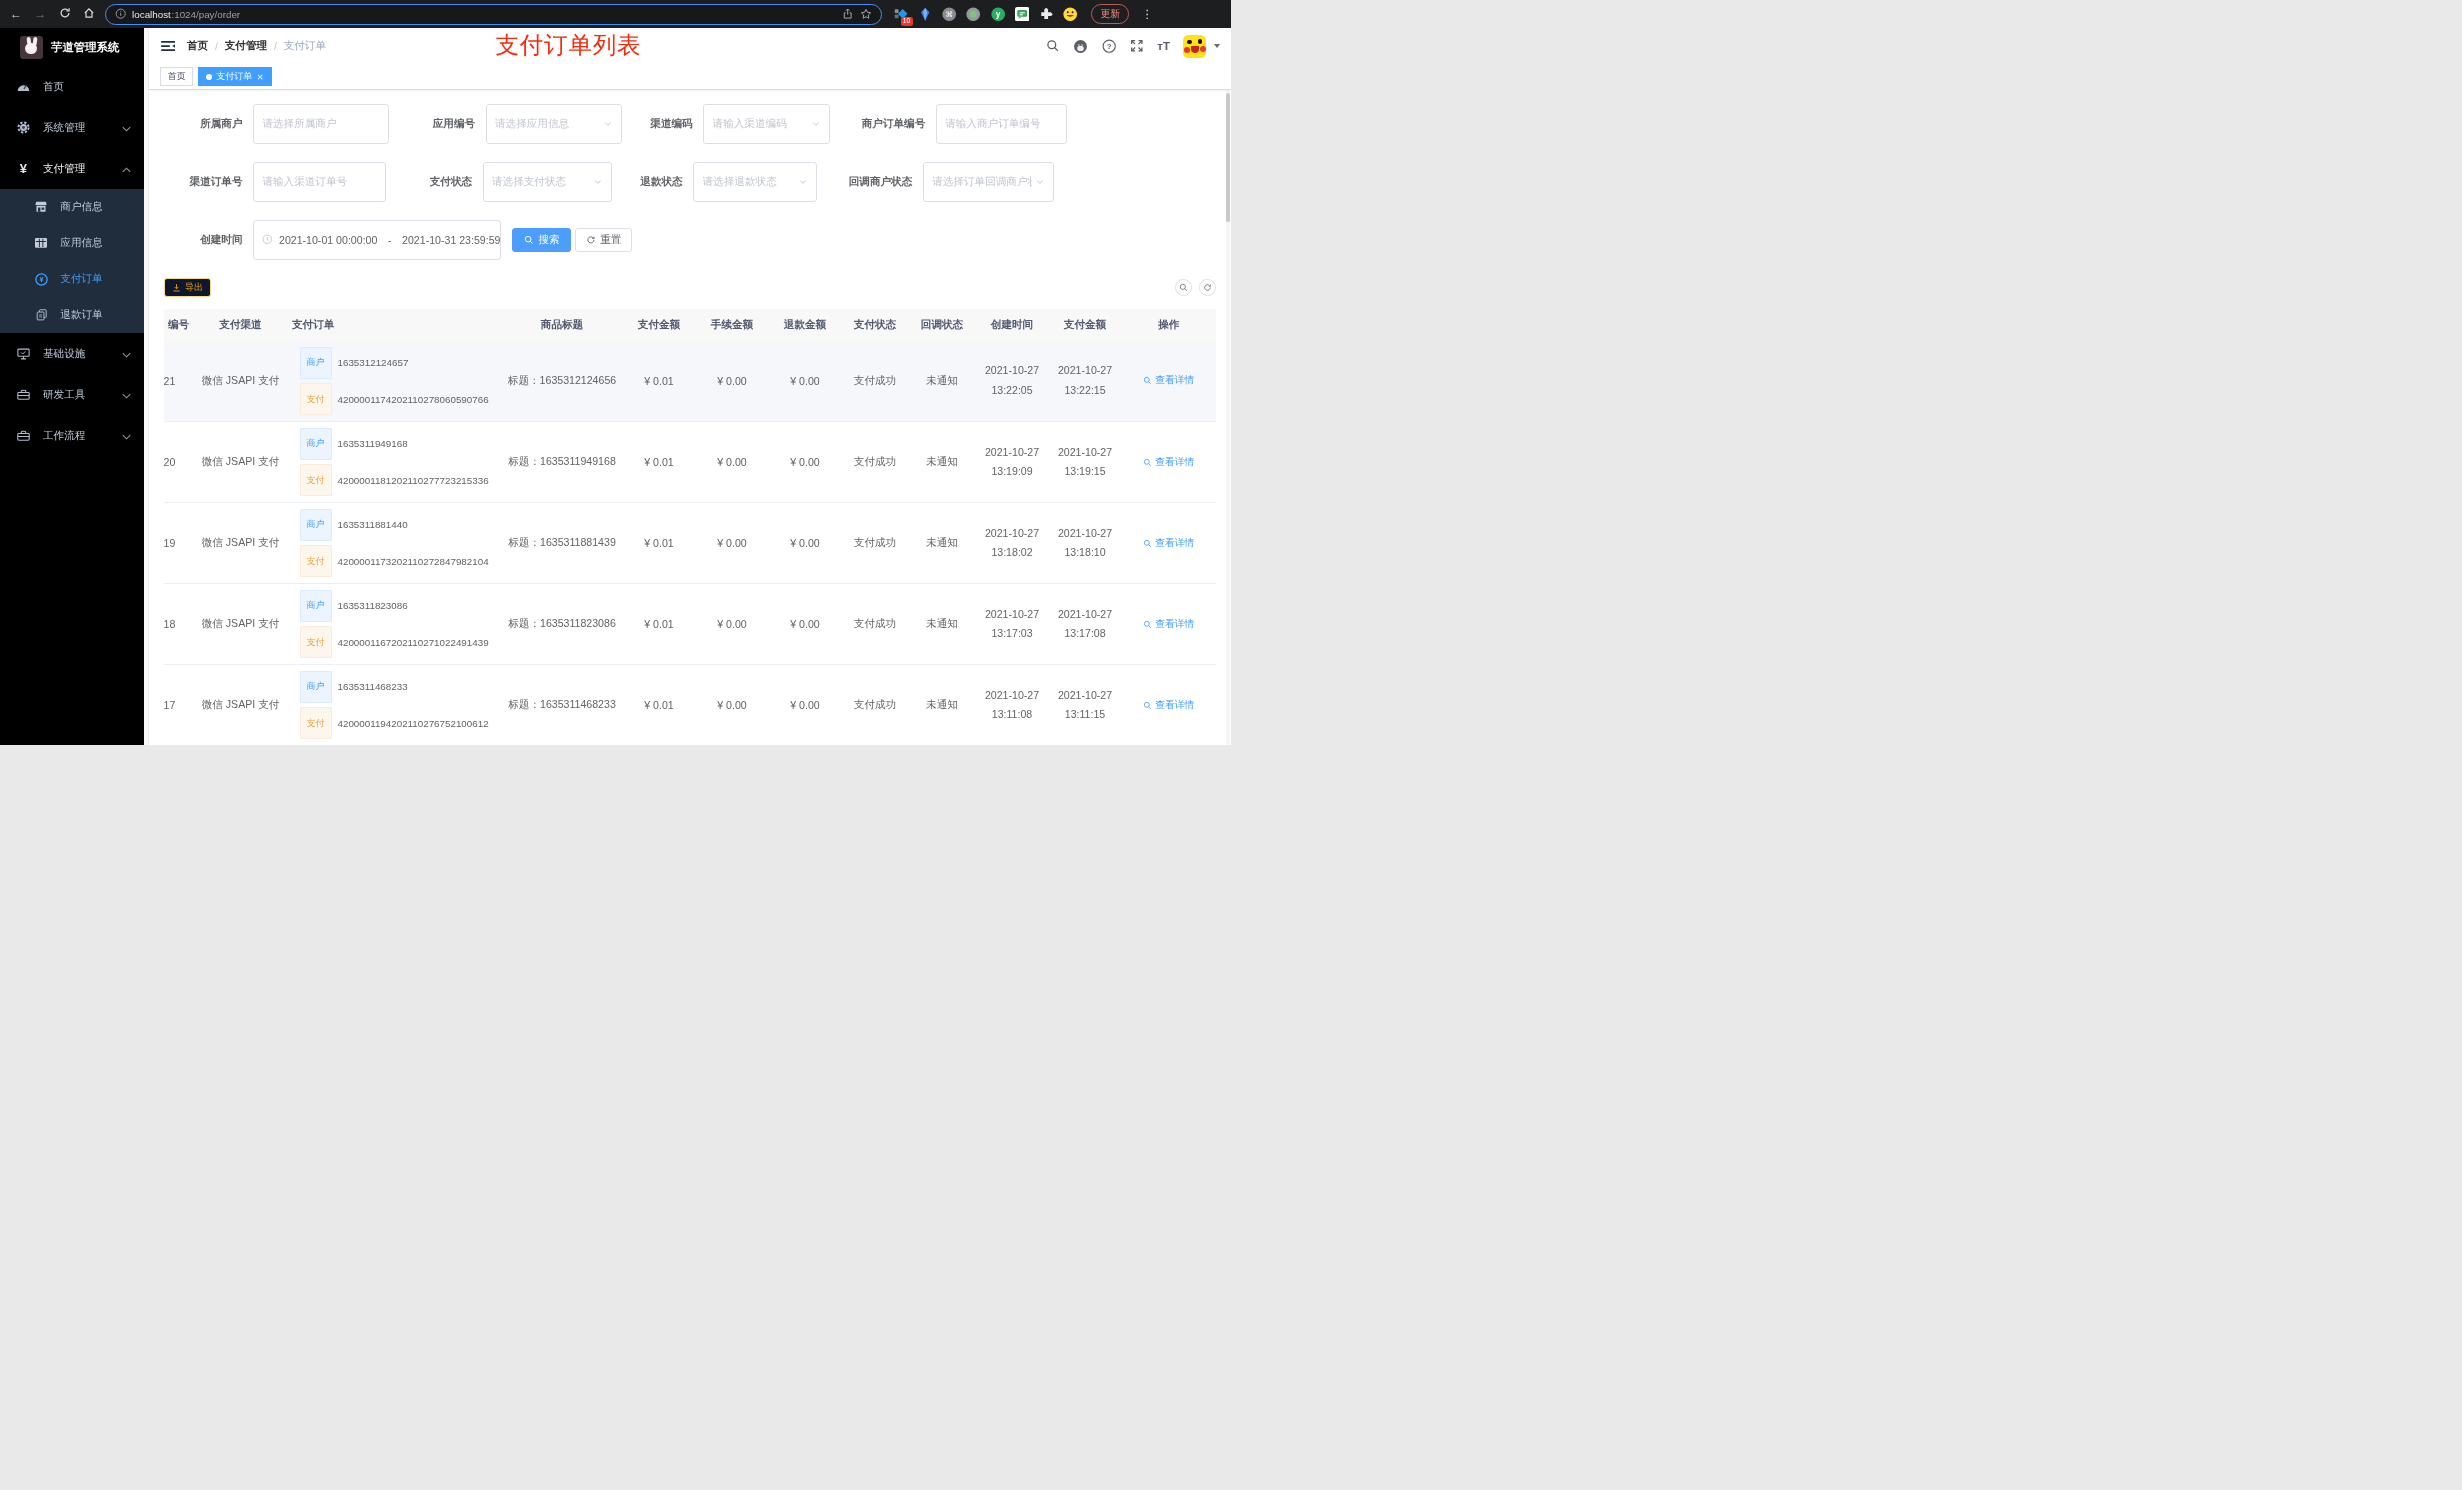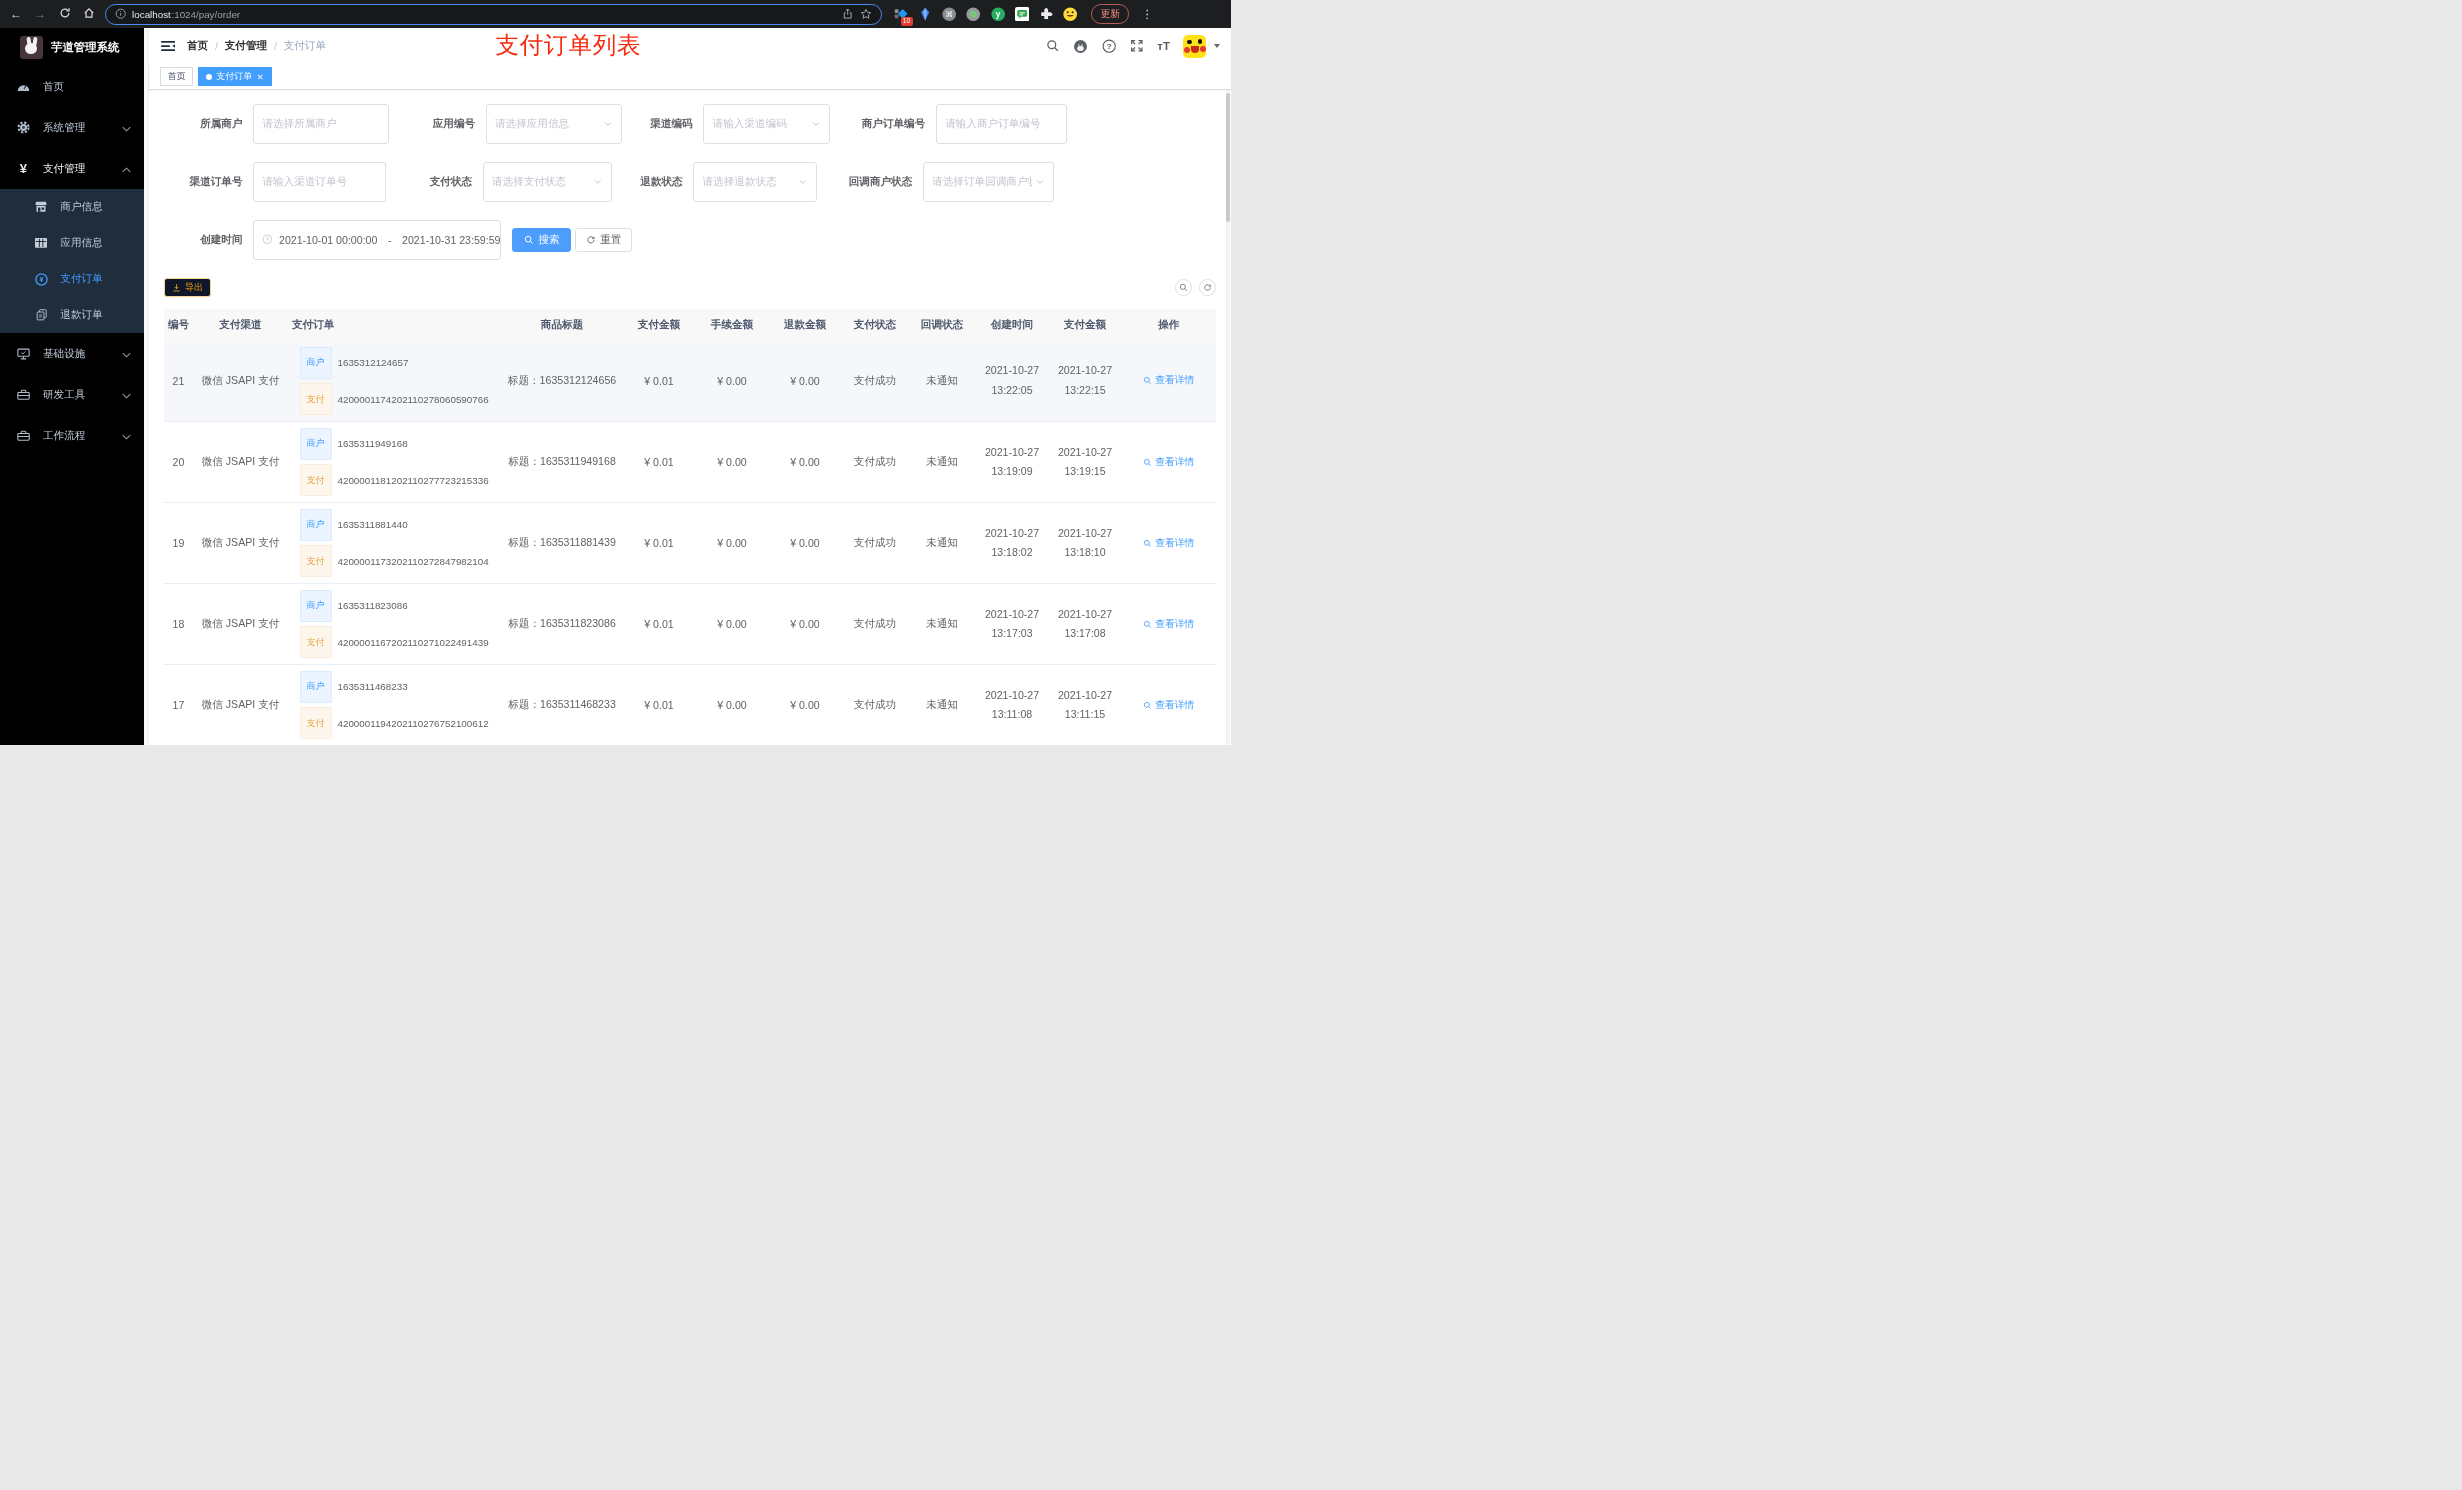--- a/index.html
+++ b/index.html
@@ -96,21 +96,21 @@
            align-items:center;justify-content:center;cursor:pointer}
 
   
   table{width:100%;border-collapse:collapse;table-layout:fixed}
   th{height:32px;background:#f8f8f9;color:#515a6e;font-weight:700;font-size:10.6px;text-align:center;
      white-space:nowrap;overflow:hidden}
   th.h-id{text-align:center}
   th.h-order{text-align:left;padding-left:4.5px}
   td{height:81px;border-bottom:0.8px solid #ebeef5;text-align:center;font-size:10.6px;color:#606266;
      white-space:nowrap;overflow:hidden}
-  td.c-id{text-align:center}
+  td.c-id{text-align:left}
   td.c-order{text-align:left;padding-left:12px}
   tr.hl td{background:#f5f7fa}
   .oline{display:flex;align-items:center;gap:6px;margin:4.5px 0}
   .tag{height:32px;display:inline-flex;align-items:center;padding:4px 6px;border-radius:1px;font-size:9px;flex:none}
   .tag-blue{background:#ecf5ff;border:0.8px solid #d9ecff;color:#409eff}
   .tag-yellow{background:#fdf6ec;border:0.8px solid #faecd8;color:#e6a23c}
   .ono{font-size:9.8px;color:#606266}
   .dcell div{line-height:1.85}
   .act{color:#409eff;font-size:9.8px;display:inline-flex;align-items:center;gap:3px;cursor:pointer}
   tr.partial td{height:114px;vertical-align:top;padding-top:33px;border-bottom:none}

